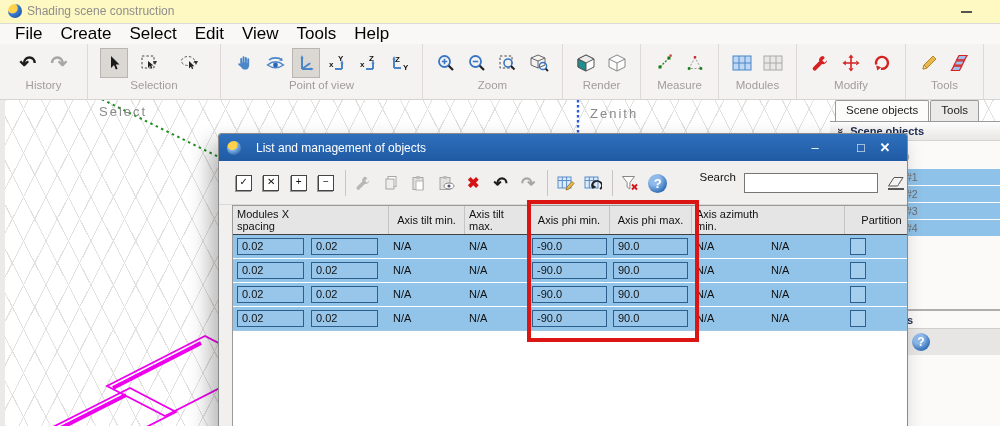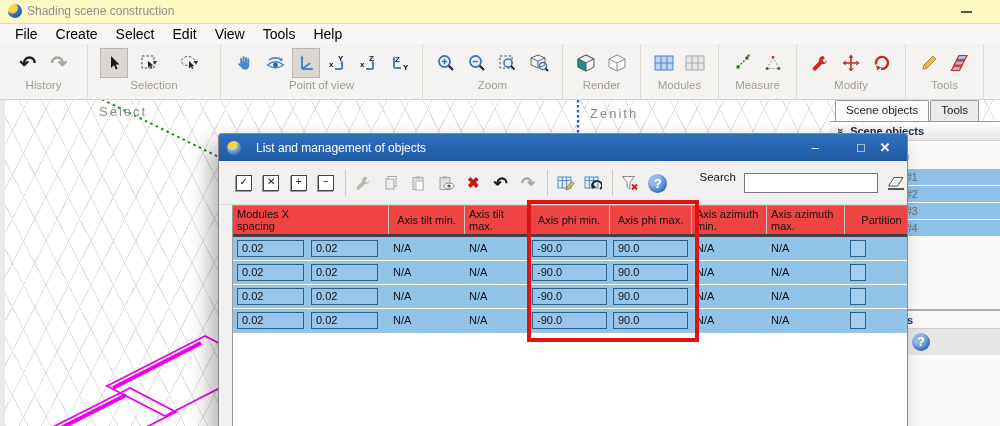--- a/index.html
+++ b/index.html
@@ -7,21 +7,21 @@
        font-family:"Liberation Sans",sans-serif;background:#fff;font-size:12px;color:#111}
 
   
   #titlebar{position:absolute;top:0;left:0;width:1000px;height:23px;background:#fef9c3;border-bottom:1px solid #dcdad8}
   #titlebar .apptitle{position:absolute;left:27px;top:4px;font-size:12px;color:#8f8d8b}
   .appicon{position:absolute;left:8px;top:4px;width:14px;height:14px;border-radius:50%;
      background:radial-gradient(circle at 32% 30%,#ffd24a 0 34%,#3a7ad6 42%,#1d4e97 90%)}
   #win-min{position:absolute;right:28px;top:11px;width:11px;height:2px;background:#555}
 
   #menubar{position:absolute;top:24px;left:0;width:1000px;height:20px;background:#f9f8f7;display:flex;align-items:center;padding-left:6px}
-  .menu-item{padding:16px 9px;font-size:14px;color:#000}
+  .menu-item{padding:16px 9px;font-size:17px;color:#000}
 
   #toolbar{position:absolute;top:44px;left:0;width:1000px;height:55px;background:#f4f3f1;border-bottom:1px solid #d6d3d0;display:flex}
   .tgroup{display:flex;flex-direction:column;align-items:center;border-right:1px solid #dddad6;padding:3px 9px 0 9px}
   .ticons{display:flex;align-items:center;gap:3px;height:31px}
   .tlabel{font-size:11.5px;color:#a19d99;margin-top:1px;white-space:nowrap}
   .tbtn{min-width:26px;height:28px;display:flex;align-items:center;justify-content:center;border:1px solid transparent}
   .tbtn.pressed{background:#dbd8d4;border:1px solid #b9b5b0}
   .dd{font-size:8px;color:#333;margin-left:-3px}
   .uglyph{font-size:20px;line-height:20px}
 
@@ -57,21 +57,21 @@
   #dtoolbar{position:absolute;top:28px;left:0;right:0;height:42px;display:flex;align-items:center;padding-left:13px;background:#f1f0ee;border-bottom:1px solid #dbd9d5}
   .dtb{width:24px;height:24px;display:flex;align-items:center;justify-content:center;margin-right:4px}
   .bicon{width:14px;height:14px;border:1px solid #444;background:#fff;font-size:10px;line-height:12px;text-align:center;color:#111;box-shadow:-1px 1px 0 #9a9a9a}
   .vsep{width:1px;height:26px;background:#c9c6c2;margin:0 6px 0 3px}
   #searchlabel{font-size:11.5px;margin:0 8px 12px 26px}
   #searchinput{width:126px;height:18px;border:1px solid #767676;background:#fff;font-size:11px;padding:0 3px}
   .eraserbtn{margin-left:9px;display:flex;flex-direction:column;align-items:center}
 
   
   #dtable{position:absolute;left:13px;top:71px;width:674px;bottom:0;background:#fff;border:1px solid #9a9a9a;border-right:none;border-bottom:none}
-  #thead{position:relative;height:28px;border-bottom:3px solid #404040;background:#ef4444}
+  #thead{position:relative;height:28px;border-bottom:1px solid #404040;background:#e5e5e5}
   .hcell{position:absolute;top:0;height:28px;font-size:11px;color:#111;display:flex;align-items:center;line-height:12px;padding:0 4px;box-sizing:border-box}
   .hcell.bl{border-left:1px solid #c6c4c1}
   .hcell.ctr{justify-content:center;text-align:left}
   .trow{position:relative;height:23px;background:#92c3e9;border-bottom:1px solid #fff}
   .vbox{position:absolute;top:3px;height:15px;border:1px solid #2d5f8d;font-size:11px;line-height:15px;padding-left:4px;color:#111;background:rgba(255,255,255,.06)}
   .nacell{position:absolute;top:0;height:23px;line-height:23px;font-size:11px;color:#111}
   .pbox{position:absolute;left:617px;top:3px;width:14px;height:15px;border:1px solid #2d5f8d;background:rgba(255,255,255,.18)}
   #redbox{position:absolute;left:308px;top:66px;width:164px;height:134px;border:4px solid #db1414;z-index:6;pointer-events:none}
 </style>
 </head>
@@ -240,55 +240,55 @@
             <path d="M2 6 L10 10 L18 6 M10 10 L10 18" fill="none" stroke="#888"></path>
           </svg>
       </span>
     </div>
     <div class="tlabel">Render</div>
   </div>
 
   <div class="tgroup">
     <div class="ticons">
       <span class="tbtn">
-        <svg width="20" height="16" viewBox="0 0 20 16">
-            <rect x="1" y="1" width="18" height="14" fill="#bdd7f5" stroke="#4a86c8"></rect>
-            <path d="M7 1 V15 M13 1 V15 M1 8 H19" stroke="#4a86c8" fill="none"></path>
-          </svg>
-      </span>
-      <span class="tbtn">
-        <svg width="20" height="16" viewBox="0 0 20 16">
-            <rect x="1" y="1" width="18" height="14" fill="#e9e8e6" stroke="#aaa"></rect>
-            <path d="M7 1 V15 M13 1 V15 M1 8 H19" stroke="#aaa" fill="none"></path>
-          </svg>
-      </span>
-    </div>
-    <div class="tlabel">Modules</div>
-  </div>
-
-  <div class="tgroup">
-    <div class="ticons">
-      <span class="tbtn">
         <svg width="17" height="17" viewBox="0 0 17 17">
             <line x1="4" y1="13" x2="13" y2="4" stroke="#2a8a2a" stroke-width="1.4" stroke-dasharray="2 1.6"></line>
             <rect x="2.5" y="11.5" width="3" height="3" fill="#1a7a1a"></rect>
             <rect x="11.5" y="2.5" width="3" height="3" fill="#1a7a1a"></rect>
             <rect x="13.5" y="0.5" width="2.2" height="2.2" fill="#c33"></rect>
           </svg>
       </span>
       <span class="tbtn">
         <svg width="18" height="16" viewBox="0 0 18 16">
             <path d="M9 2.5 L3 13.5 H15 Z" fill="none" stroke="#999" stroke-dasharray="2 1.6"></path>
             <rect x="7.8" y="1" width="2.4" height="2.4" fill="#c33"></rect>
             <rect x="1.8" y="12.2" width="2.6" height="2.6" fill="#1a7a1a"></rect>
             <rect x="13.6" y="12.2" width="2.6" height="2.6" fill="#1a7a1a"></rect>
           </svg>
       </span>
     </div>
     <div class="tlabel">Measure</div>
+  </div>
+
+  <div class="tgroup">
+    <div class="ticons">
+      <span class="tbtn">
+        <svg width="20" height="16" viewBox="0 0 20 16">
+            <rect x="1" y="1" width="18" height="14" fill="#bdd7f5" stroke="#4a86c8"></rect>
+            <path d="M7 1 V15 M13 1 V15 M1 8 H19" stroke="#4a86c8" fill="none"></path>
+          </svg>
+      </span>
+      <span class="tbtn">
+        <svg width="20" height="16" viewBox="0 0 20 16">
+            <rect x="1" y="1" width="18" height="14" fill="#e9e8e6" stroke="#aaa"></rect>
+            <path d="M7 1 V15 M13 1 V15 M1 8 H19" stroke="#aaa" fill="none"></path>
+          </svg>
+      </span>
+    </div>
+    <div class="tlabel">Modules</div>
   </div>
 
   <div class="tgroup">
     <div class="ticons">
       <span class="tbtn">
         <svg width="18" height="18" viewBox="0 0 18 18">
             <path d="M12 2a4 4 0 0 0-3.8 5.2L2.5 13a2 2 0 1 0 2.8 2.8l5.8-5.7A4 4 0 0 0 16 6.3l-2.4 2.4-2.3-2.3L13.7 4A4 4 0 0 0 12 2z" fill="#d42222"></path>
           </svg>
       </span>
       <span class="tbtn">
@@ -467,21 +467,20 @@
   </div>
 
   <div id="dtable">
     <div id="thead">
       <span class="hcell" style="left:0;width:74px">Modules X spacing</span>
       <span class="hcell bl ctr" style="left:155px;width:76px">Axis tilt min.</span>
       <span class="hcell bl ctr" style="left:231px;width:64px">Axis tilt max.</span>
       <span class="hcell bl ctr" style="left:295px;width:81px">Axis phi min.</span>
       <span class="hcell bl ctr" style="left:376px;width:82px">Axis phi max.</span>
       <span class="hcell bl" style="left:458px;width:75px">Axis azimuth min.</span>
-      <span class="hcell bl" style="left:533px;width:78px">Axis azimuth max.</span>
       <span class="hcell bl ctr" style="left:611px;width:74px">Partition</span>
     </div>
 
     <div class="trow">
       <span class="vbox" style="left:4px;width:61px">0.02</span>
       <span class="vbox" style="left:78px;width:61px">0.02</span>
       <span class="nacell" style="left:160px">N/A</span>
       <span class="nacell" style="left:236px">N/A</span>
       <span class="vbox" style="left:299px;width:69px">-90.0</span>
       <span class="vbox" style="left:380px;width:69px">90.0</span>

